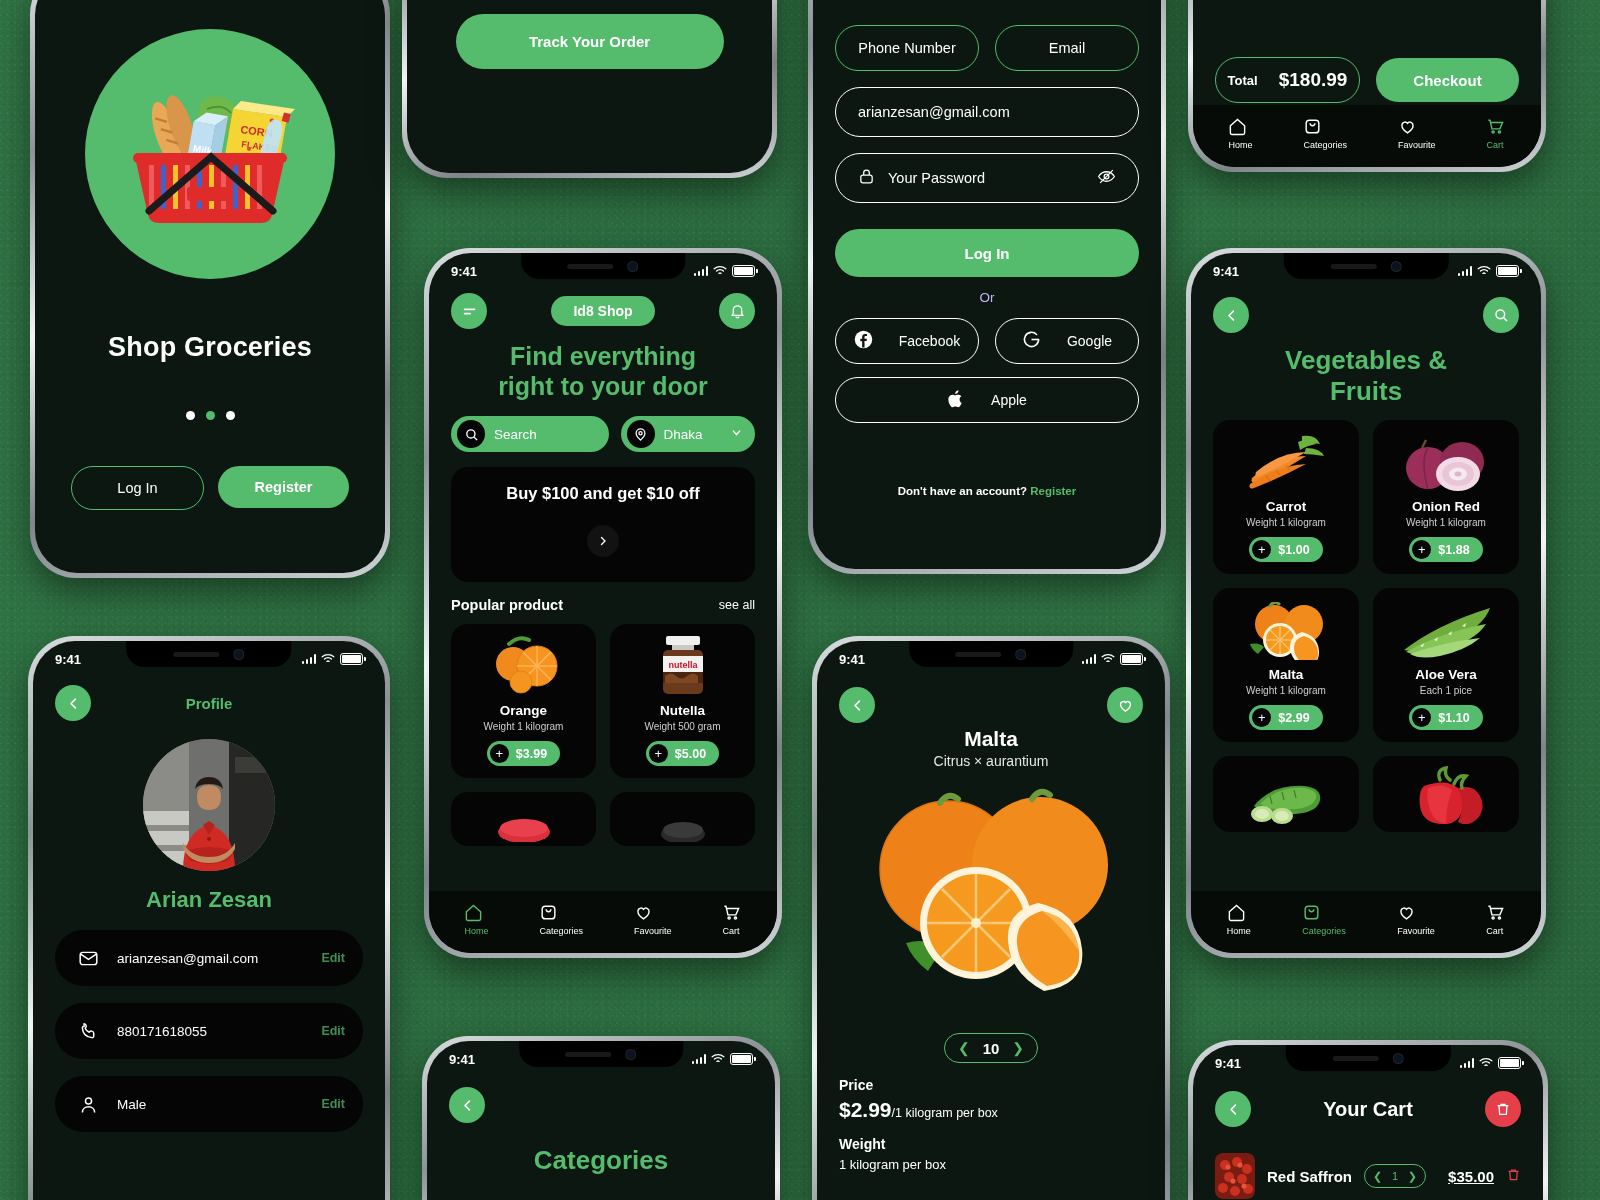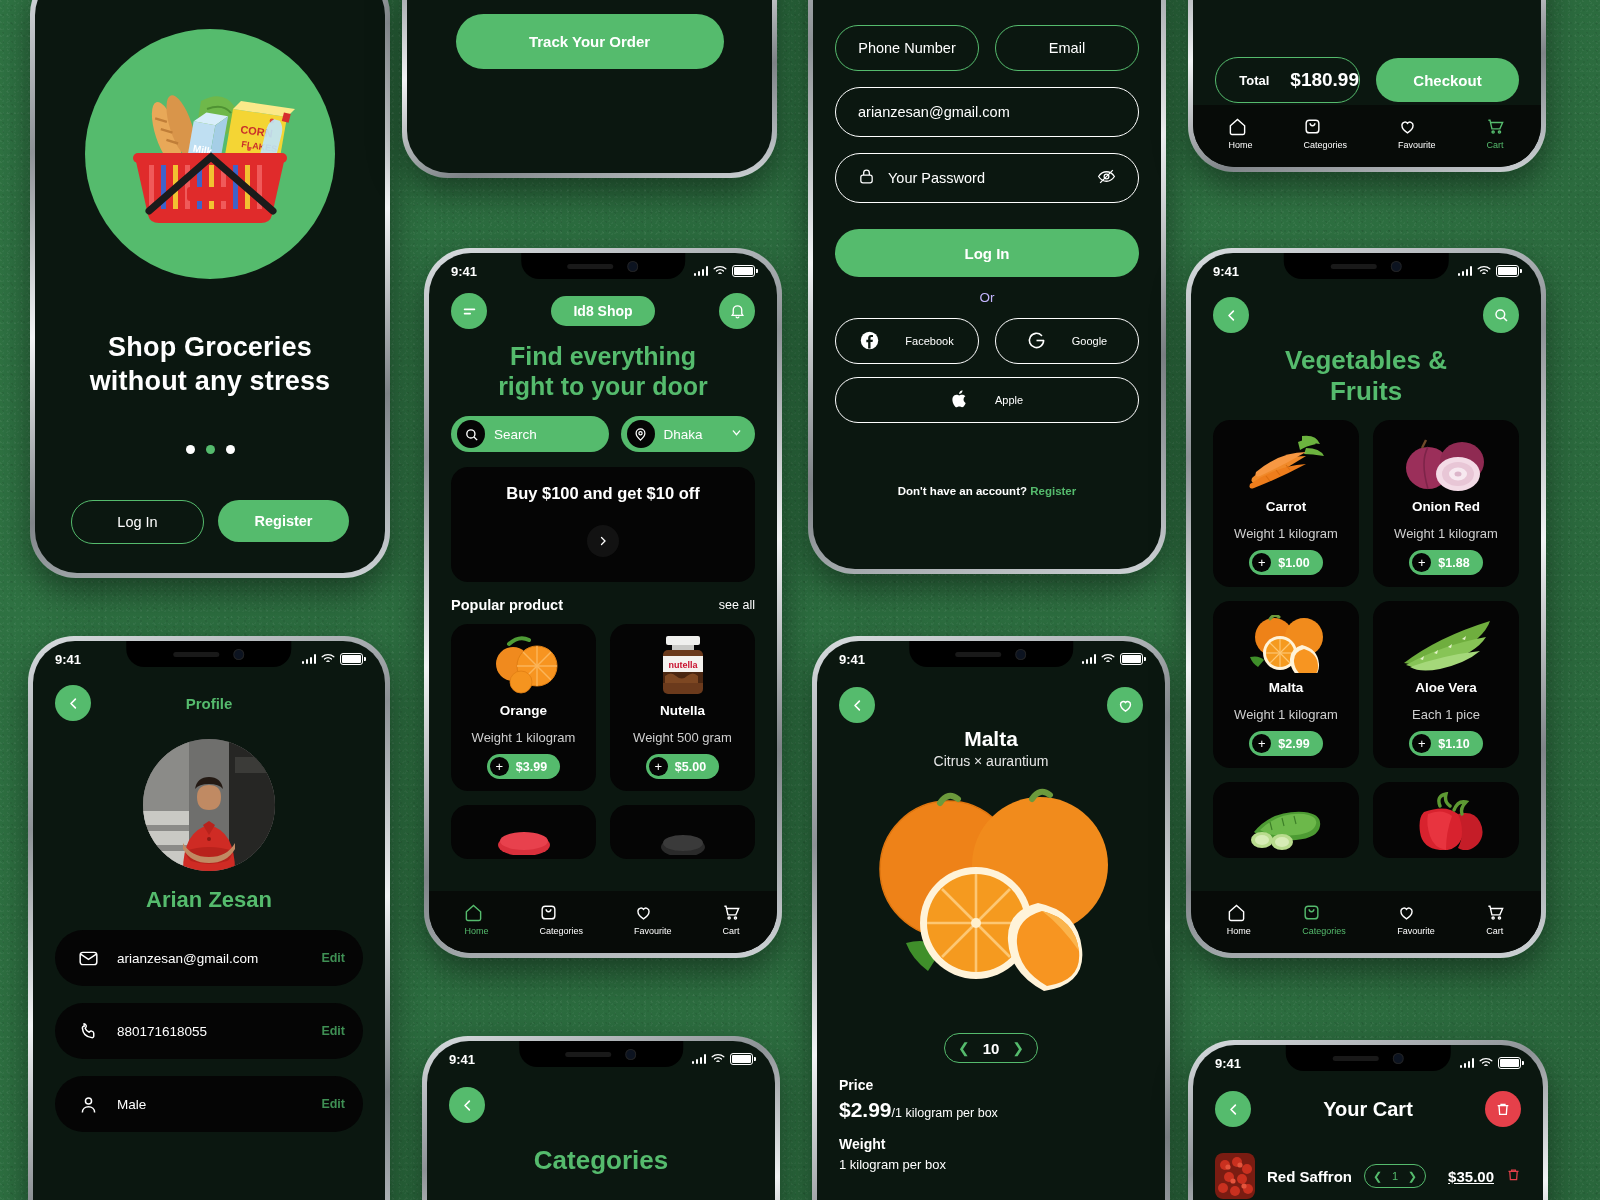--- a/index.html
+++ b/index.html
@@ -66,21 +66,21 @@
     display:flex;align-items:center;justify-content:space-around;padding:0 10px 6px;box-sizing:border-box;z-index:4;}
   .navitem{display:flex;flex-direction:column;align-items:flex-start;gap:4px;color:#fff;font-size:9px;}
   .navitem.act{color:#55bb6d;}
   .navitem svg{width:19px;height:19px;}
 
   
   .pcard{background:#050505;border-radius:17px;padding:10px 8px 12px;
     display:flex;flex-direction:column;align-items:center;box-sizing:border-box;}
   .pimg{height:62px;display:flex;align-items:flex-end;justify-content:center;}
   .pname{color:#fff;font-weight:700;font-size:13.5px;margin-top:7px;}
-  .pw{color:#cfcfcf;font-size:13px;margin-top:12px;}
+  .pw{color:#cfcfcf;font-size:10px;margin-top:3px;}
   .ppill{margin-top:9px;background:#55bb6d;border-radius:999px;height:25px;
     display:flex;align-items:center;padding:0 13px 0 3px;gap:7px;}
   .ppill .plus{width:19px;height:19px;border-radius:50%;background:#050505;color:#fff;
     display:flex;align-items:center;justify-content:center;font-size:13px;line-height:1;}
   .ppill span.pr{color:#fff;font-weight:700;font-size:12.5px;}
 
   
   #p1{left:30px;top:-32px;width:350px;height:600px;}
   #p1 .screen-inner{padding-top:42px;}
   .logo-circle{width:250px;height:250px;border-radius:50%;background:#55bb6d;margin:14px auto 0;
@@ -102,31 +102,31 @@
   #p3 .screen-inner{padding-top:196px;}
   .seg{display:flex;gap:16px;}
   .seg .s{flex:1;height:44px;font-size:14.5px;}
   .fld{height:50px;margin-top:16px;border:1.2px solid #fff;border-radius:999px;
     display:flex;align-items:center;padding:0 22px;gap:13px;color:#fff;font-size:14.5px;box-sizing:border-box;}
   .fld .eye{margin-left:auto;}
   .loginbtn{height:48px;margin-top:26px;font-size:15px;}
   .orx{color:#c4b5fd;text-align:center;font-size:13.5px;margin-top:13px;}
   .socrow{display:flex;gap:16px;margin-top:13px;}
   .socrow .s,.socfull{height:44px;display:flex;align-items:center;justify-content:center;gap:26px;
-    border:1.2px solid #fff;border-radius:999px;color:#fff;font-size:11px;}
+    border:1.2px solid #fff;border-radius:999px;color:#fff;font-size:14px;}
   .socrow .s{flex:1;}
   .socfull{margin-top:13px;}
   .noacct{text-align:center;font-size:11.5px;color:#fff;font-weight:700;margin-top:62px;}
 
   
   #p4{left:1188px;top:-178px;width:348px;height:340px;}
   #p4 .screen-inner{padding:0 22px;display:flex;flex-direction:column;justify-content:flex-end;padding-bottom:64px;}
   .chkrow{display:flex;gap:16px;align-items:center;}
   .totpill{flex:1;height:44px;border:1.2px solid #55bb6d;border-radius:999px;
-    display:flex;align-items:center;justify-content:flex-end;gap:21px;color:#fff;}
+    display:flex;align-items:center;justify-content:center;gap:21px;color:#fff;}
   .totpill .lbl{font-size:13px;font-weight:600;}
   .totpill .amt{font-size:19px;font-weight:700;}
   .chkbtn{flex:1;height:44px;font-size:15px;}
 
   
   #p5{left:28px;top:636px;width:352px;height:640px;}
   .hdrrow{display:flex;align-items:center;position:relative;height:36px;margin-top:10px;}
   .hdrtitle{position:absolute;left:0;right:0;text-align:center;font-size:15px;font-weight:700;}
   .avatar{width:132px;height:132px;border-radius:50%;margin:18px auto 0;overflow:hidden;position:relative;
     background:#4a4a4a;}
@@ -250,21 +250,20 @@
             <rect x="130" y="86" width="5" height="44" fill="#f2c231"></rect>
             <rect x="142" y="86" width="5" height="44" fill="#f05a5a"></rect>
           </g>
           <rect x="18" y="74" width="154" height="10" rx="5" fill="#e02b2b"></rect>
           <rect x="72" y="108" width="44" height="14" rx="3" fill="#e02b2b"></rect>
           <path d="M34 132 L96 78 L158 132" stroke="#1b1b1b" stroke-width="7" fill="none" stroke-linecap="round"></path>
         </svg>
       </div>
       <div class="onb-title">
         <div>Shop Groceries</div>
-        <div>without any stress</div>
       </div>
       <div class="dots">
         <i></i>
         <i class="on"></i>
         <i></i>
       </div>
       <div class="onb-btns">
         <div class="b btn-out">Log In</div>
         <div class="b btn-grn">Register</div>
       </div>

